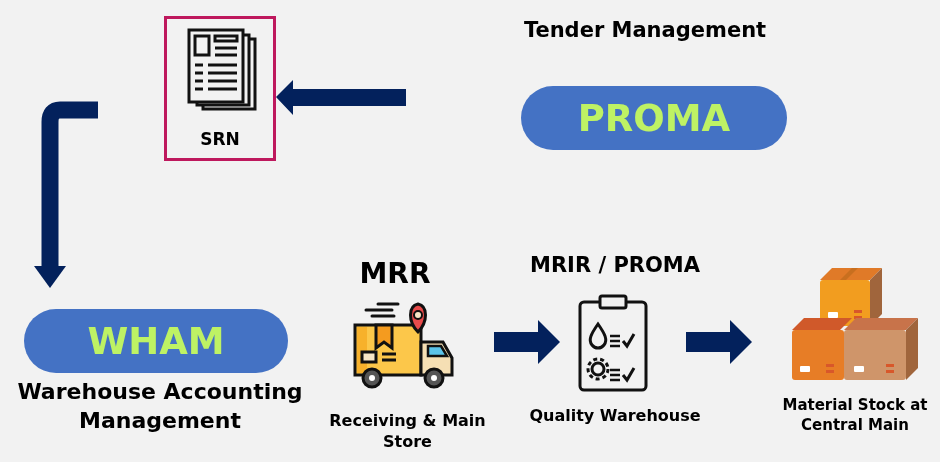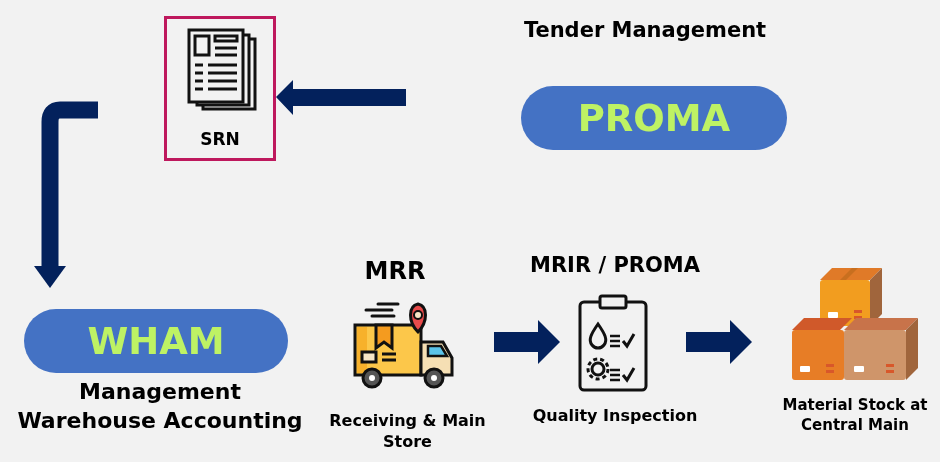--- a/index.html
+++ b/index.html
@@ -54,25 +54,25 @@
 </div>
 
 <div class="pill" style="left:521px;top:86px;width:266px;height:64px;font-size:37px;">
   <span>PROMA</span>
 </div>
 
 <div class="pill" style="left:24px;top:309px;width:264px;height:64px;font-size:37px;justify-content:center;">
   <span>WHAM</span>
 </div>
 <div class="abs bold center" style="left:0;width:320px;top:377px;font-size:22px;line-height:29px;">
+  <div>Warehouse Accounting</div>
   <div>Management</div>
-  <div>Warehouse Accounting</div>
 </div>
 
-<div class="abs bold center" style="left:335px;width:120px;top:257px;font-size:24px;">MRR</div>
+<div class="abs bold center" style="left:335px;width:120px;top:257px;font-size:28px;">MRR</div>
 <svg class="abs" width="110" height="90" viewBox="0 0 110 90" style="left:352px;top:300px;">
   <g stroke="#111" stroke-width="3" stroke-linecap="round">
     <line x1="26" y1="4" x2="46" y2="4"></line>
     <line x1="14" y1="10" x2="40" y2="10"></line>
     <line x1="20" y1="16" x2="42" y2="16"></line>
   </g>
   <rect x="3" y="25" width="66" height="50" fill="#fcc74a" stroke="#111" stroke-width="3"></rect>
   <rect x="5" y="27" width="10" height="46" fill="#f7b12b"></rect>
   <polygon points="24,25 40,25 40,48 32,42 24,48" fill="#f49b1f" stroke="#111" stroke-width="3"></polygon>
   <rect x="10" y="52" width="14" height="10" fill="#f7e6c6" stroke="#111" stroke-width="3"></rect>
@@ -110,21 +110,21 @@
   <circle cx="24" cy="75" r="10" fill="none" stroke="#111" stroke-width="3" stroke-dasharray="4 3"></circle>
   <circle cx="24" cy="75" r="6" fill="none" stroke="#111" stroke-width="3"></circle>
   <g stroke="#111" stroke-width="2.5">
     <line x1="36" y1="76" x2="46" y2="76"></line>
       <line x1="36" y1="81" x2="46" y2="81"></line>
       <line x1="36" y1="86" x2="46" y2="86"></line>
   </g>
   <polyline points="49,81 53,86 60,74" fill="none" stroke="#111" stroke-width="3"></polyline>
 </svg>
 <div class="abs bold center" style="left:520px;width:190px;top:405px;font-size:16px;line-height:21px;">
-  <div>Quality Inspection</div>
+  <div>Quality Warehouse</div>
 </div>
 
 <svg class="abs" width="70" height="44" style="left:686px;top:320px;">
   <polygon points="0,12 44,12 44,0 66,22 44,44 44,32 0,32" fill="#03215c"></polygon>
 </svg>
 
 <svg class="abs" width="130" height="120" viewBox="0 0 130 120" style="left:790px;top:262px;">
 
   <polygon points="30,18 42,6 92,6 80,18" fill="#e07a28"></polygon>
   <polygon points="80,18 92,6 92,52 80,64" fill="#a0653c"></polygon>

